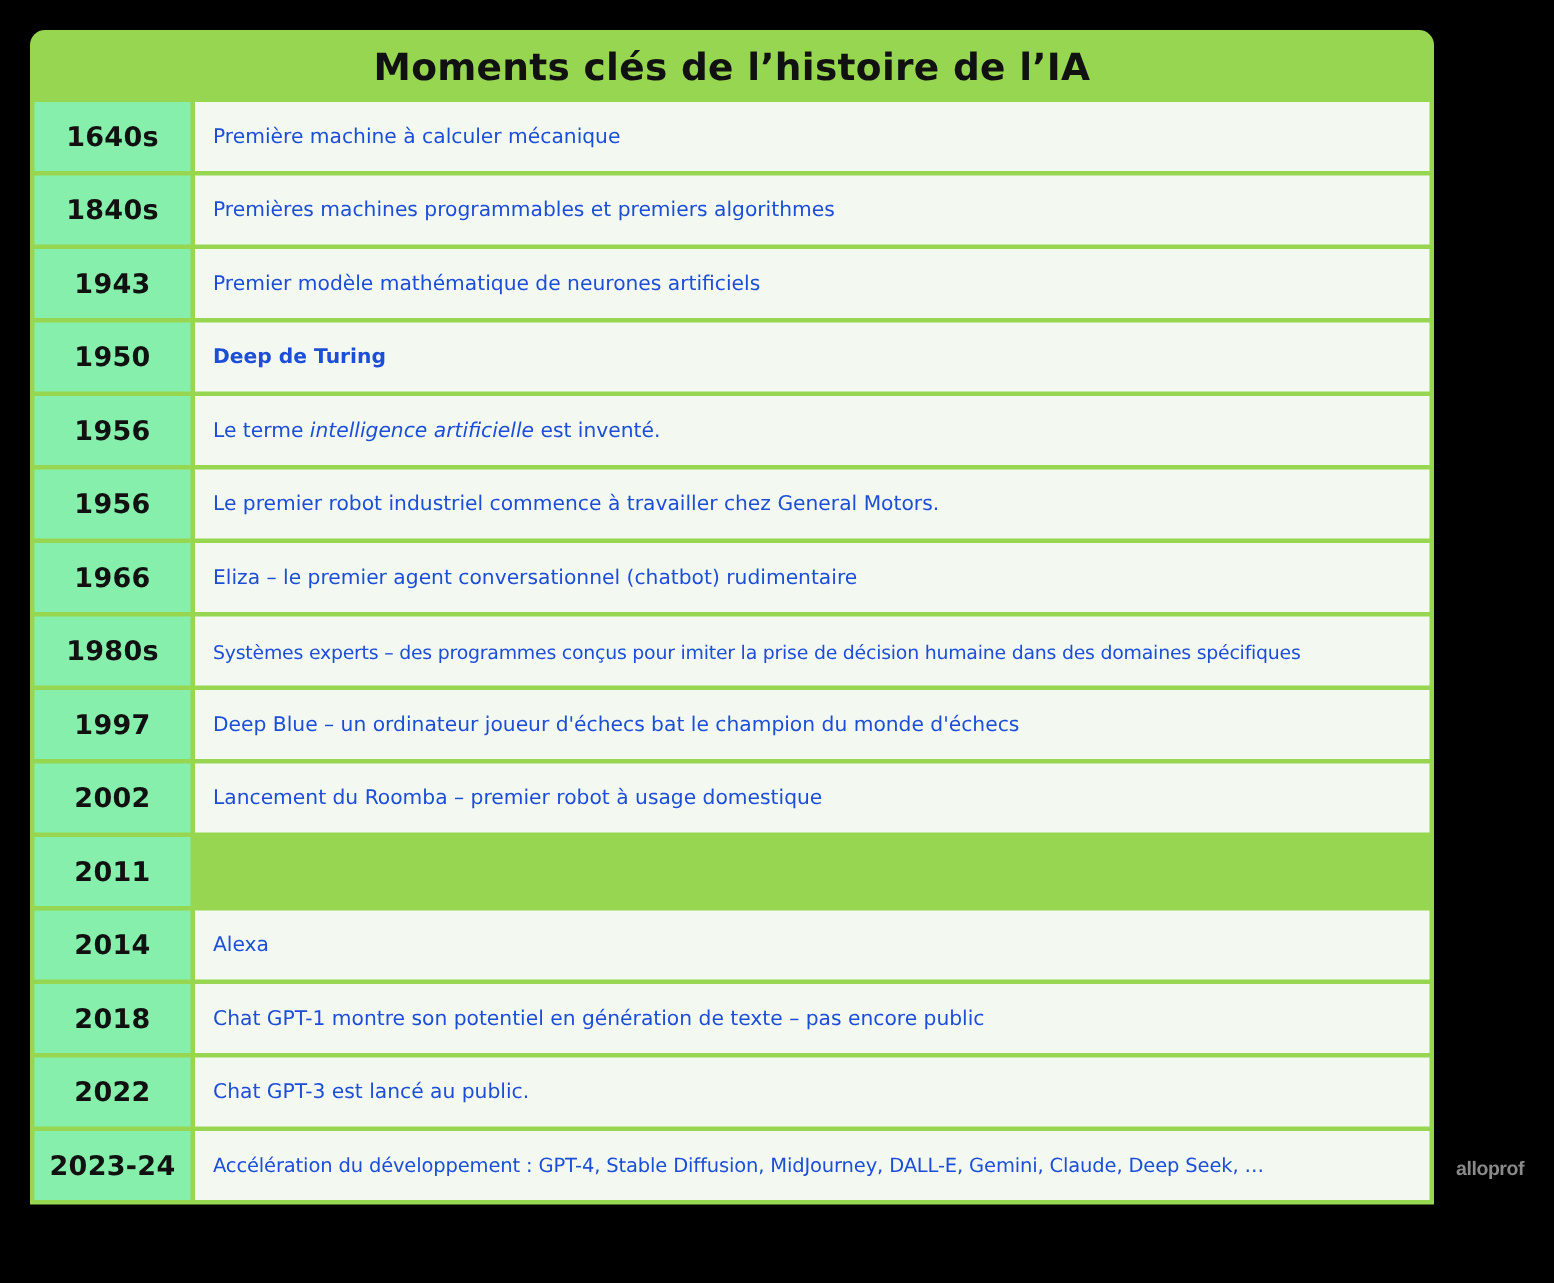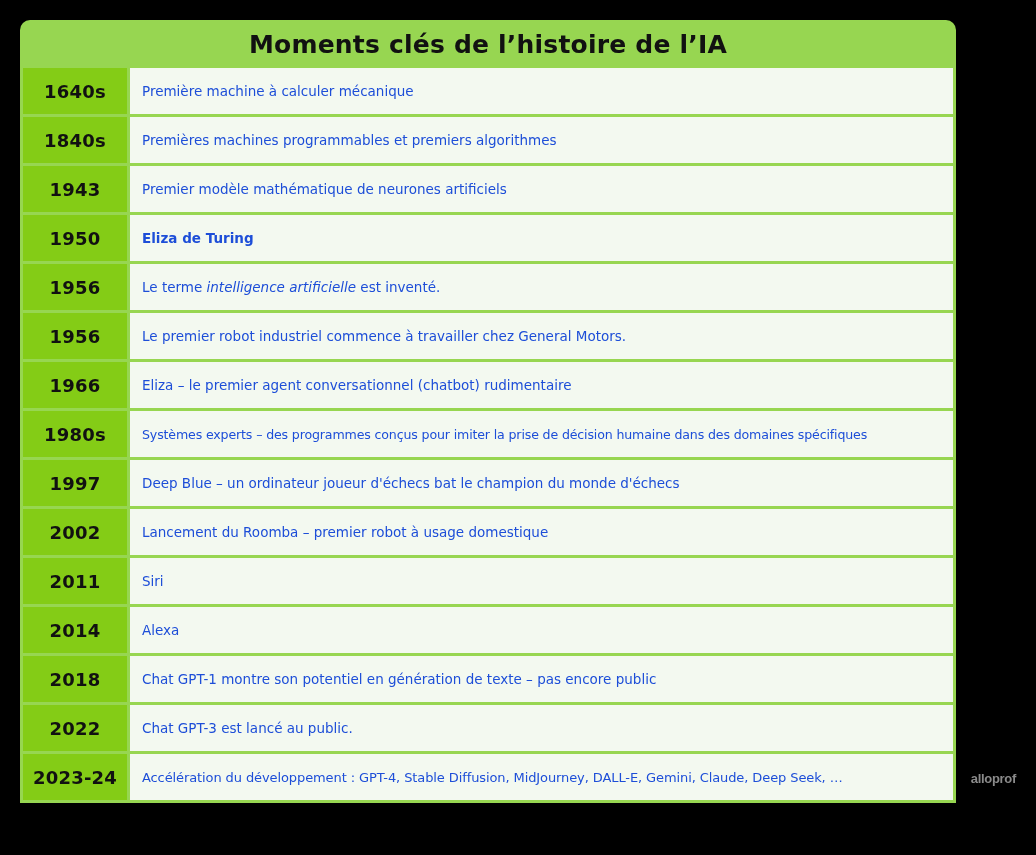--- a/index.html
+++ b/index.html
@@ -42,21 +42,21 @@
       gap: 3px;
     }
     .row {
       display: flex;
       height: 46px;
       gap: 3px;
     }
     .year {
       width: 104px;
       flex: none;
-      background: #84cc16;
+      background: #86efac;
       display: flex;
       align-items: center;
       justify-content: center;
       font-family: "DejaVu Sans", sans-serif;
       font-weight: bold;
       font-size: 18px;
       color: #111111;
       letter-spacing: 0.2px;
     }
     .desc {
@@ -113,21 +113,21 @@
       <div class="desc">
           <b></b>
           <span>Premier modèle mathématique de neurones artificiels</span>
           <i></i>
           <span></span>
         </div>
     </div>
     <div class="row">
       <div class="year">1950</div>
       <div class="desc">
-          <b>Eliza de Turing</b>
+          <b>Deep de Turing</b>
           <i></i>
           <span></span>
         </div>
     </div>
     <div class="row">
       <div class="year">1956</div>
       <div class="desc" style="white-space:pre"><b></b><span>Le terme </span><i>intelligence artificielle</i><span> est inventé.</span></div>
     </div>
     <div class="row">
       <div class="year">1956</div>
@@ -169,26 +169,20 @@
       <div class="year">2002</div>
       <div class="desc">
           <b></b>
           <span>Lancement du Roomba – premier robot à usage domestique</span>
           <i></i>
           <span></span>
         </div>
     </div>
     <div class="row">
       <div class="year">2011</div>
-      <div class="desc">
-          <b></b>
-          <span>Siri</span>
-          <i></i>
-          <span></span>
-        </div>
     </div>
     <div class="row">
       <div class="year">2014</div>
       <div class="desc">
           <b></b>
           <span>Alexa</span>
           <i></i>
           <span></span>
         </div>
     </div>

